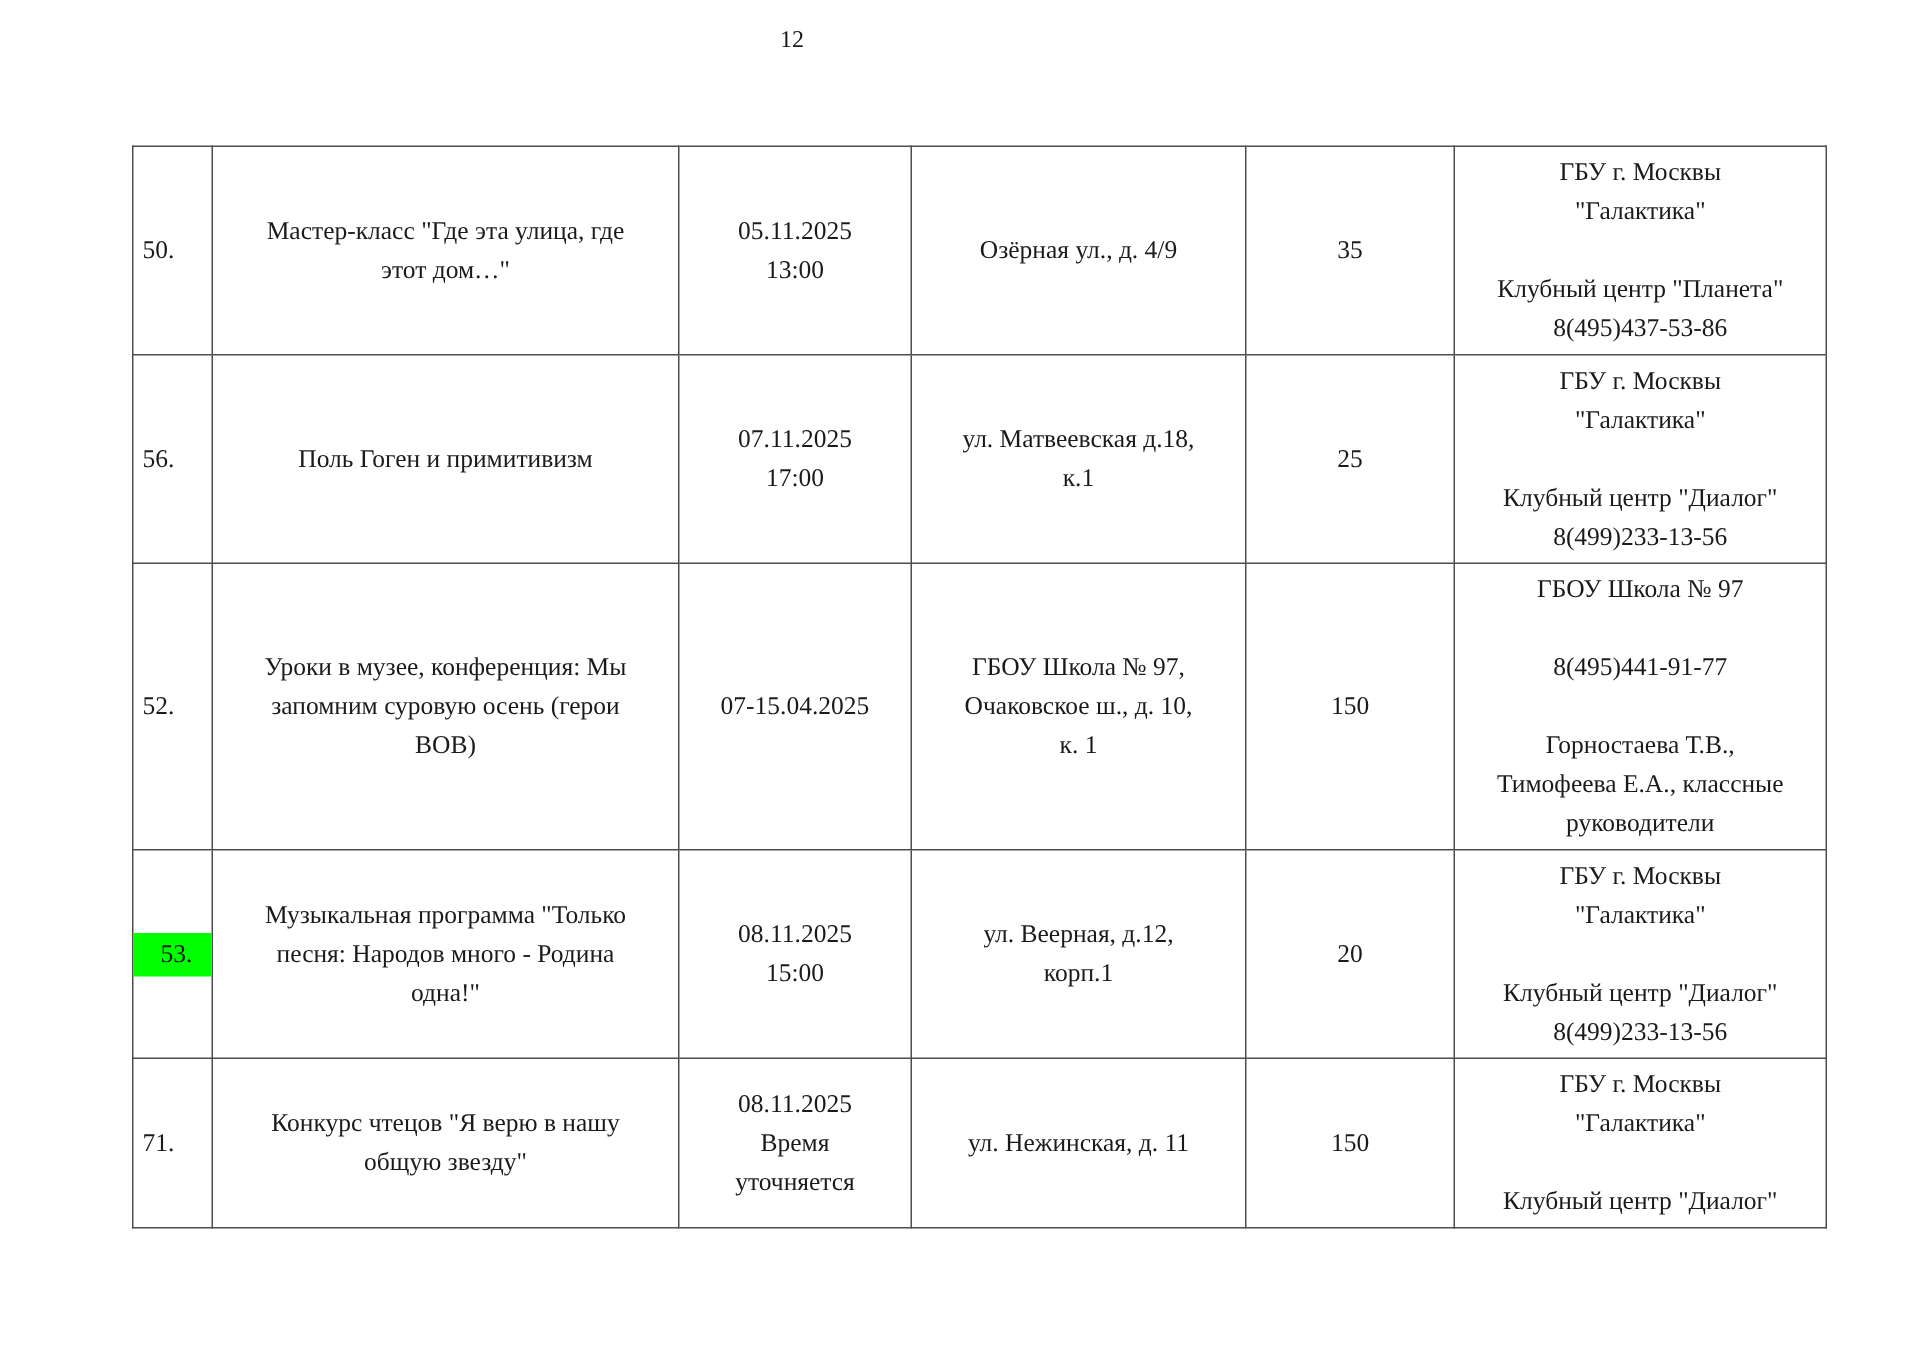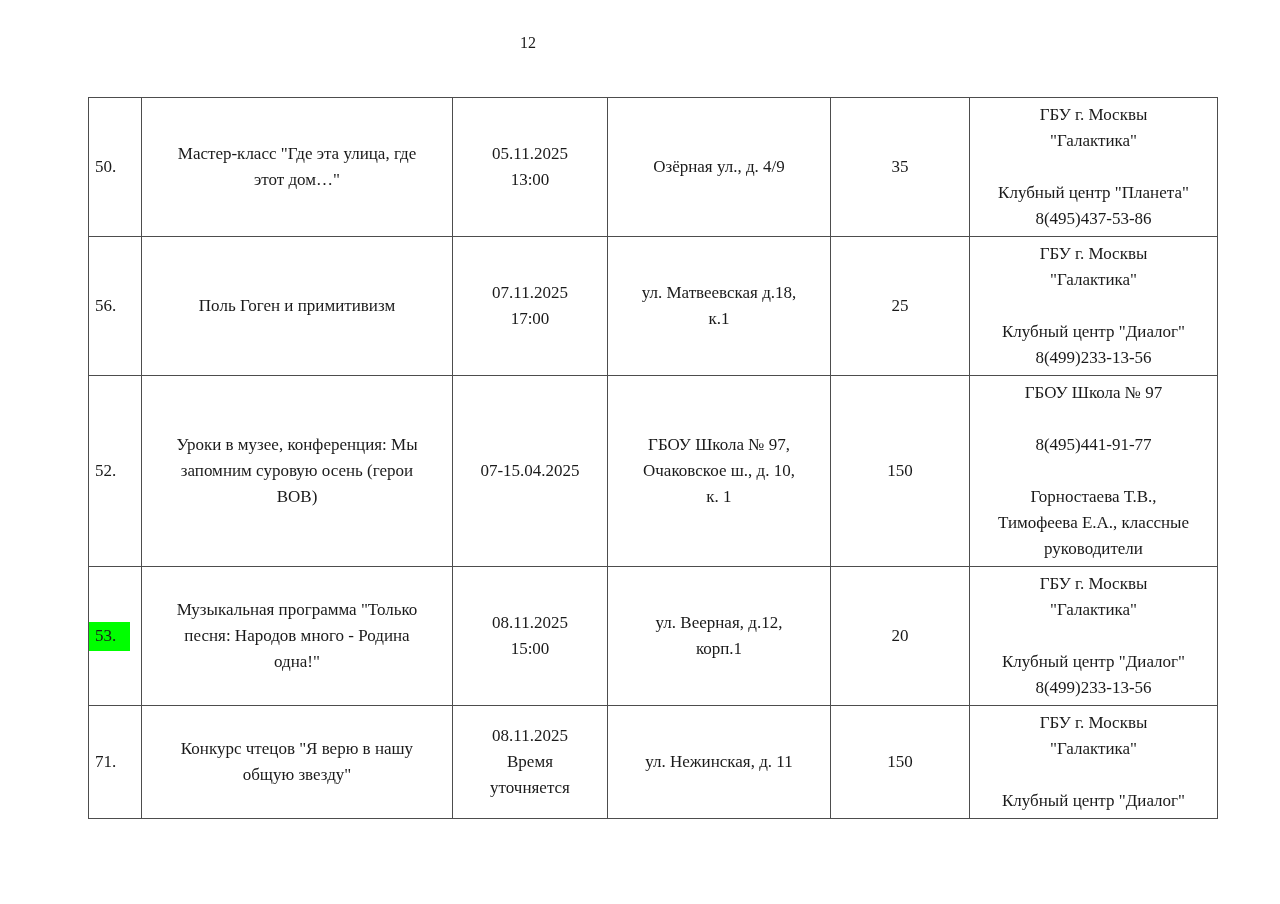--- a/index.html
+++ b/index.html
@@ -8,21 +8,21 @@
     background: #ffffff;
     width: 1280px;
     height: 904px;
     font-family: "Liberation Serif", "DejaVu Serif", serif;
     color: #1a1a1a;
     position: relative;
     overflow: hidden;
   }
   .page-number {
     position: absolute;
-    top: 34px;
+    top: 18px;
     left: 0;
     width: 1056px;
     text-align: center;
     font-size: 16px;
     color: #1a1a1a;
   }
   table.schedule {
     position: absolute;
     left: 88px;
     top: 97px;
@@ -45,21 +45,21 @@
   }
   table.schedule td.num {
     text-align: left;
     padding-left: 6px;
     padding-right: 2px;
     margin-left: 14px;
   }
   .hl {
     display: inline-block;
     margin-left: -6px;
-    padding: 1px 14px 2px 6px;
+    padding: 1px 14px 2px 18px;
   }
 </style>
 </head>
 <body>
 
 <div class="page-number">12</div>
 
 <table class="schedule">
   <colgroup>
       <col style="width: 53px;">

